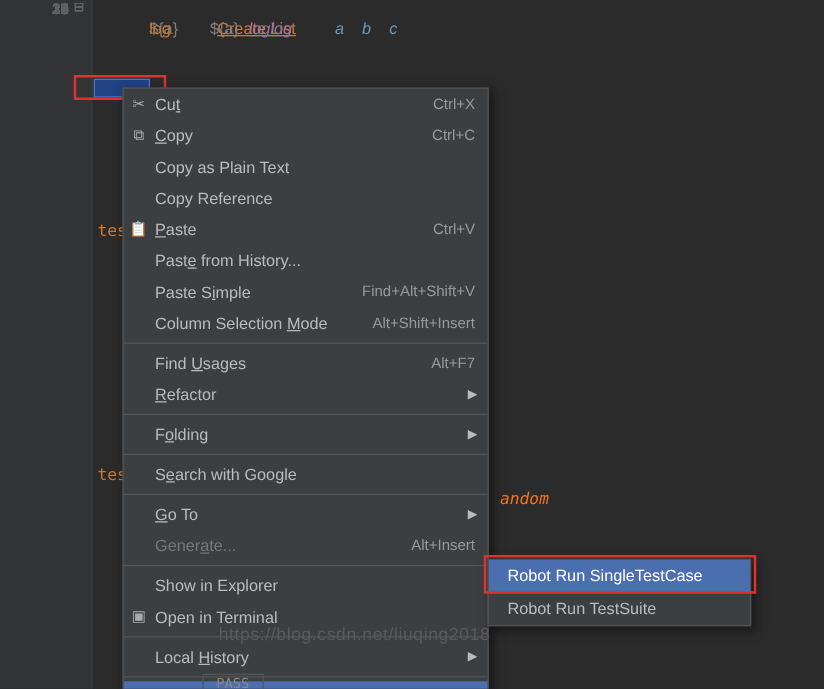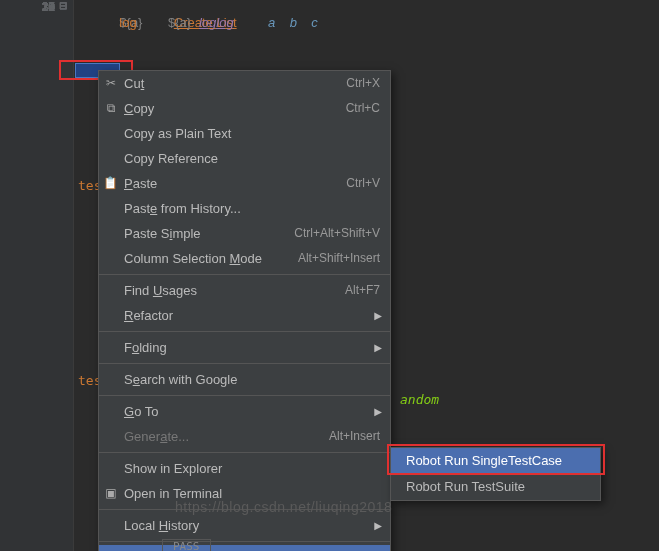--- a/index.html
+++ b/index.html
@@ -78,21 +78,21 @@
     <span class="kw">log</span>    <span class="var">${a}</span> <span class="id">loglog</span>
   </div>
 </div>
 
 <div class="selected-test">
   <div class="inner"></div>
 </div>
 
 <div class="tes-label" style="left:78px; top:178px">tes</div>
 <div class="tes-label" style="left:78px; top:373px">tes</div>
-<div style="position:absolute;left:400px;top:392px;color:#84cc16;font-style:italic;font-family:monospace;font-size:13px">andom</div>
+<div style="position:absolute;left:400px;top:392px;color:#f97316;font-style:italic;font-family:monospace;font-size:13px">andom</div>
 
 <div class="context-menu">
   <div class="menu-item">
     <span class="menu-icon">✂</span>
     <span>Cu</span><span class="underline">t</span>
     <span class="shortcut">Ctrl+X</span>
   </div>
   <div class="menu-item">
     <span class="menu-icon">⧉</span>
     <span class="underline">C</span><span>opy</span>
@@ -107,21 +107,21 @@
   <div class="menu-item">
     <span class="menu-icon">📋</span>
     <span class="underline">P</span><span>aste</span>
     <span class="shortcut">Ctrl+V</span>
   </div>
   <div class="menu-item">
     <span>Past</span><span class="underline">e</span><span> from History...</span>
   </div>
   <div class="menu-item">
     <span>Paste S</span><span class="underline">i</span><span>mple</span>
-    <span class="shortcut">Ctrl+Alt+Shift+V</span>
+    <span class="shortcut">Find+Alt+Shift+V</span>
   </div>
   <div class="menu-item">
     <span>Column Selection </span><span class="underline">M</span><span>ode</span>
     <span class="shortcut">Alt+Shift+Insert</span>
   </div>
   <div class="menu-sep"></div>
   <div class="menu-item">
     <span>Find </span><span class="underline">U</span><span>sages</span>
     <span class="shortcut">Alt+F7</span>
   </div>

